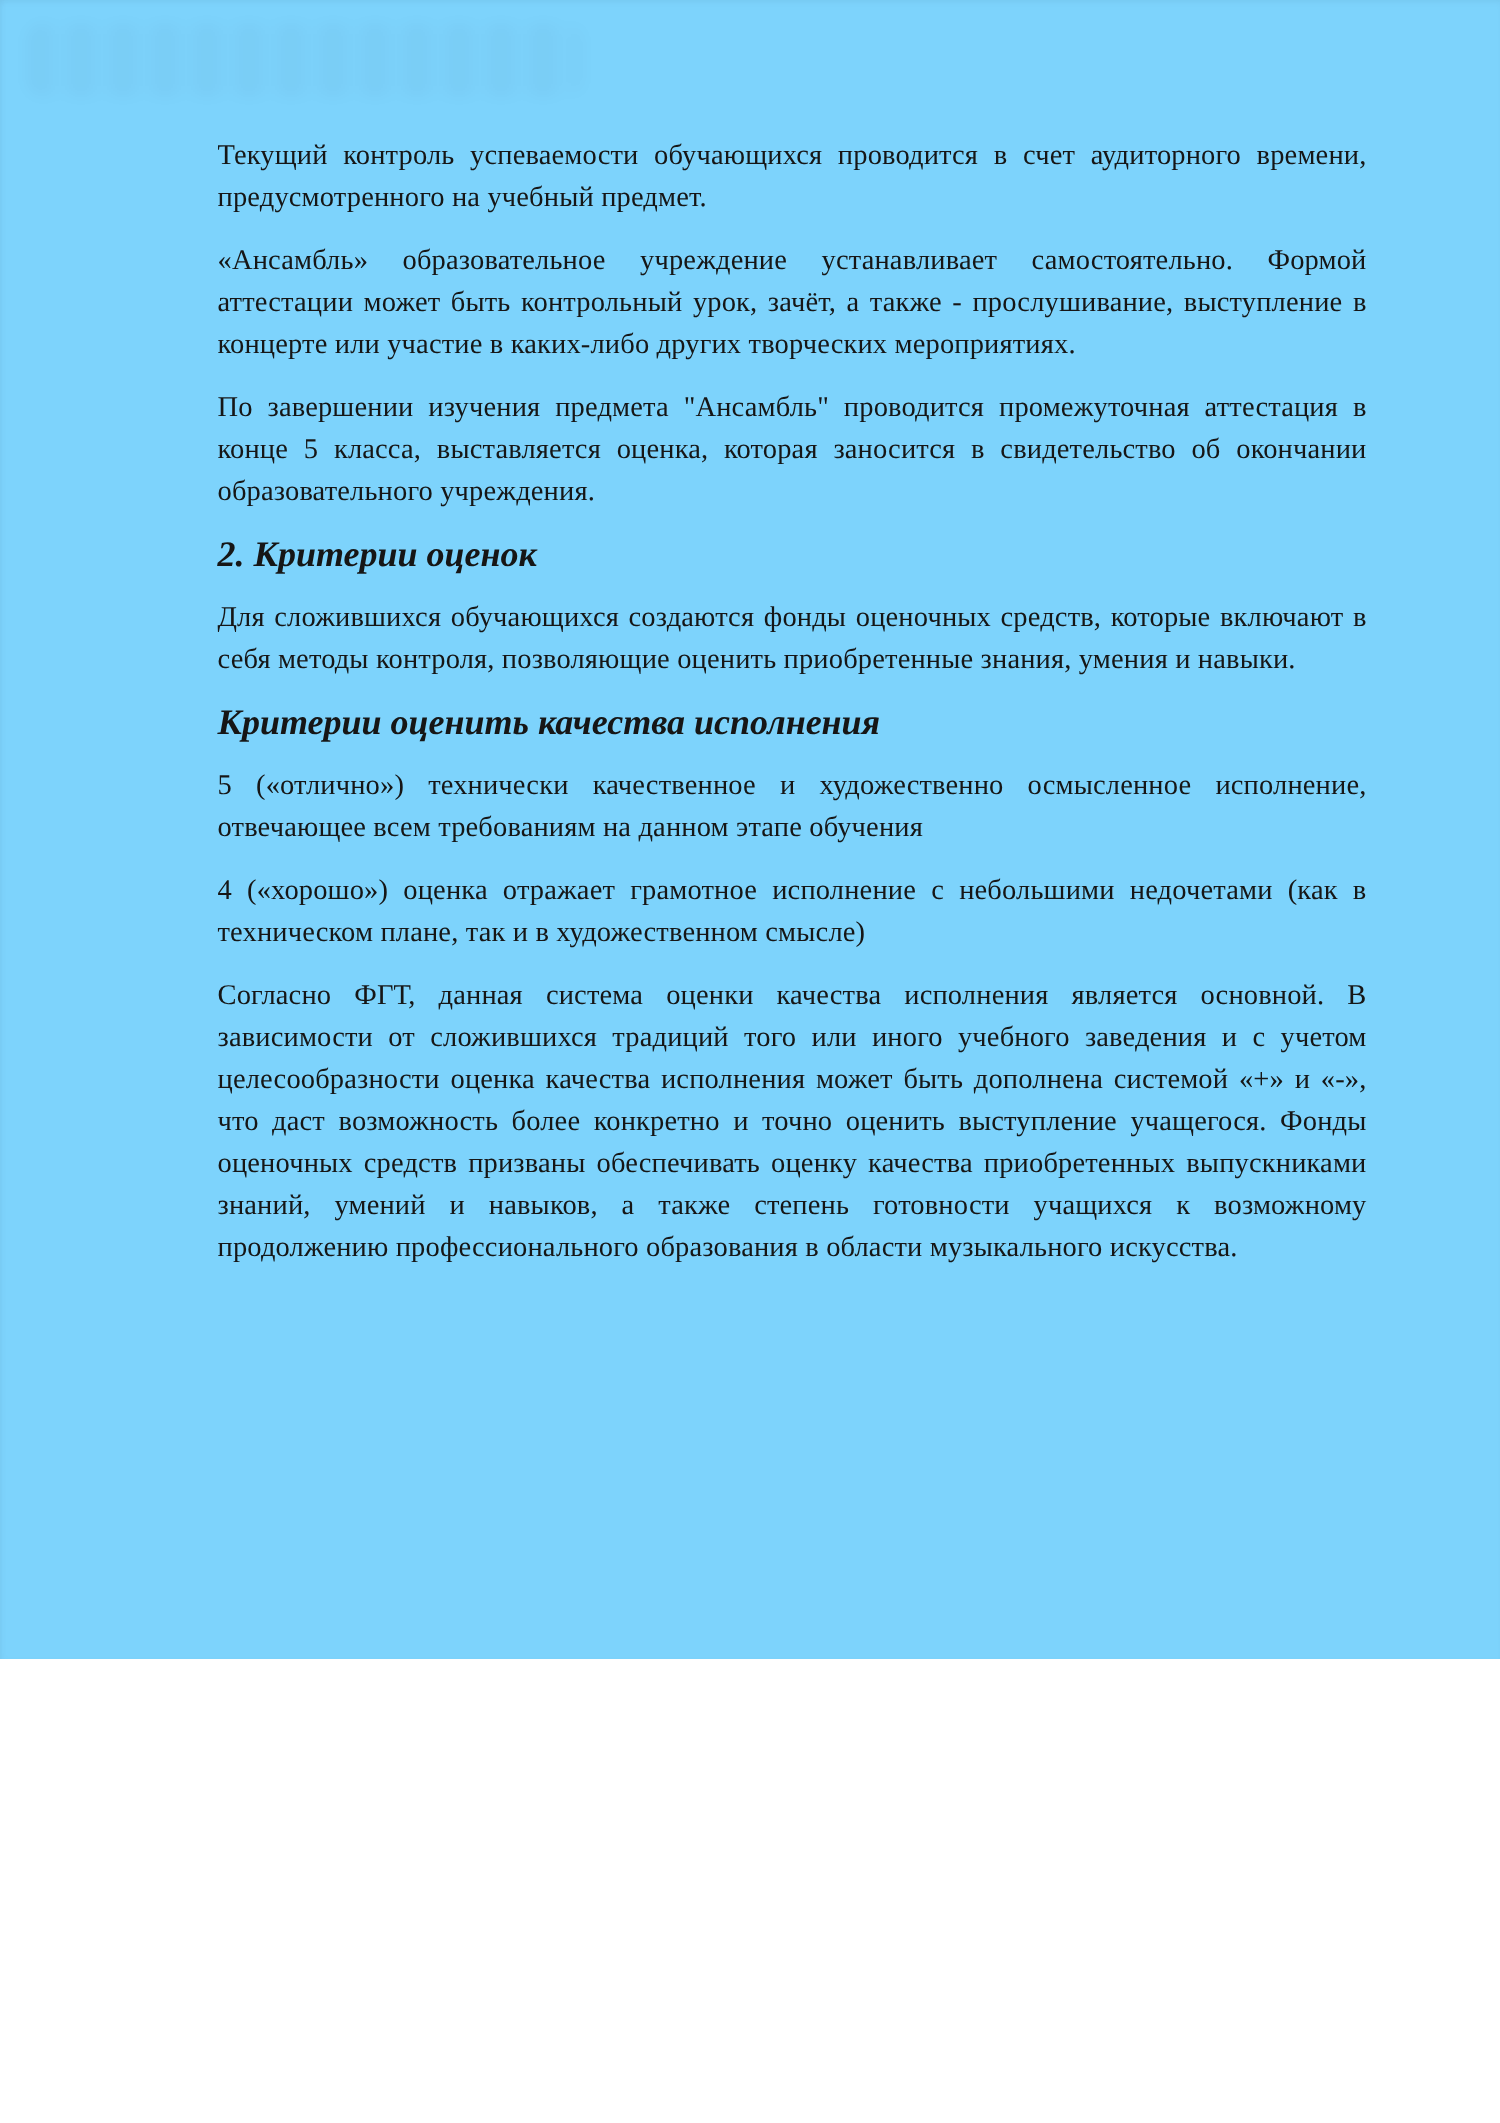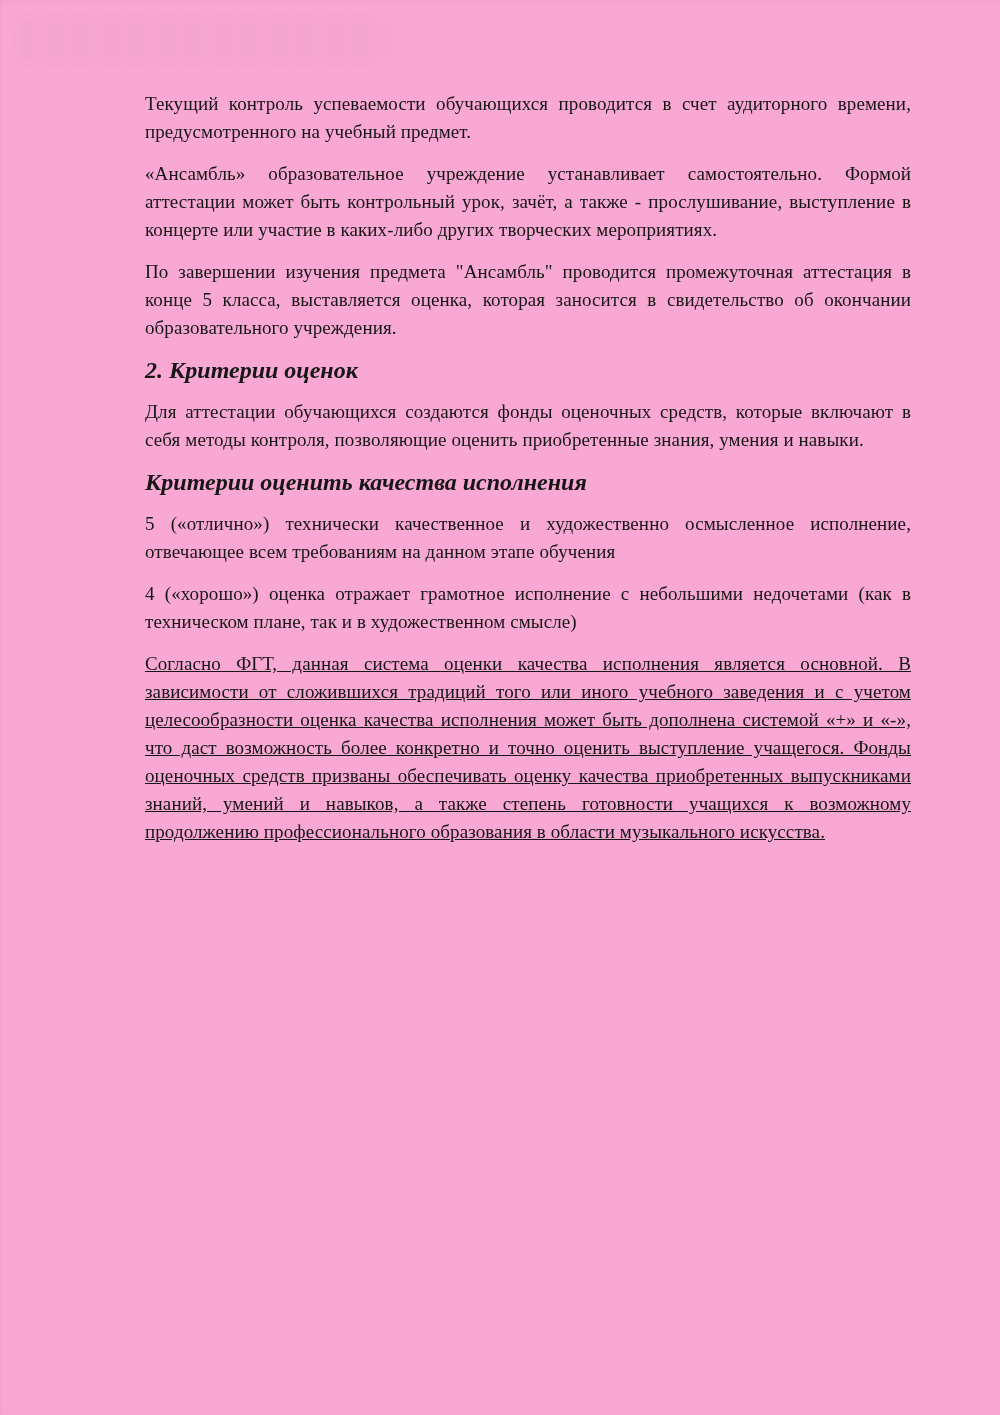--- a/index.html
+++ b/index.html
@@ -3,22 +3,22 @@
 <meta charset="utf-8">
 <style>
   html, body {
     margin: 0;
     padding: 0;
     background: #ffffff;
   }
   .page {
     position: relative;
     width: 1000px;
-    height: 1415px;
-    background: #f9a8d4;
+    height: 1106px;
+    background: #7dd3fc;
     overflow: hidden;
     font-family: "Liberation Serif", serif;
     color: #161616;
     
     box-shadow: inset 0 3px 5px -2px rgba(0,0,0,0.05),
                 inset 3px 0 5px -2px rgba(0,0,0,0.04);
   }
   
   .scan-smudge {
     position: absolute;
@@ -50,41 +50,40 @@
   }
   p.heading {
     font-size: 24px;
     line-height: 28px;
     font-weight: bold;
     font-style: italic;
     margin: 0 0 14px 0;
   }
   .gap-large {
     margin-top: 48px;
-    text-decoration: underline;
   }
 </style>
 </head>
 <body>
 
 <main class="page">
 
   <div class="scan-smudge"></div>
 
   <div class="content">
 
     <p class="body">Текущий контроль успеваемости обучающихся проводится в счет аудиторного времени, предусмотренного на учебный предмет.</p>
 
     <p class="body">«Ансамбль» образовательное учреждение устанавливает самостоятельно. Формой аттестации может быть контрольный урок, зачёт, а также - прослушивание, выступление в концерте или участие в каких-либо других творческих мероприятиях.</p>
 
     <p class="body">По завершении изучения предмета "Ансамбль" проводится промежуточная аттестация в конце 5 класса, выставляется оценка, которая заносится в свидетельство об окончании образовательного учреждения.</p>
 
     <p class="heading">2. Критерии оценок</p>
 
-    <p class="body">Для аттестации обучающихся создаются фонды оценочных средств, которые включают в себя методы контроля, позволяющие оценить приобретенные знания, умения и навыки.</p>
+    <p class="body">Для сложившихся обучающихся создаются фонды оценочных средств, которые включают в себя методы контроля, позволяющие оценить приобретенные знания, умения и навыки.</p>
 
     <p class="heading">Критерии оценить качества исполнения</p>
 
 
     <p class="body">5 («отлично») технически качественное и художественно осмысленное исполнение, отвечающее  всем требованиям на данном этапе обучения</p>
 
     <p class="body">4 («хорошо») оценка отражает грамотное исполнение с небольшими недочетами (как в  техническом плане, так и в художественном смысле)</p>
 
 
 

